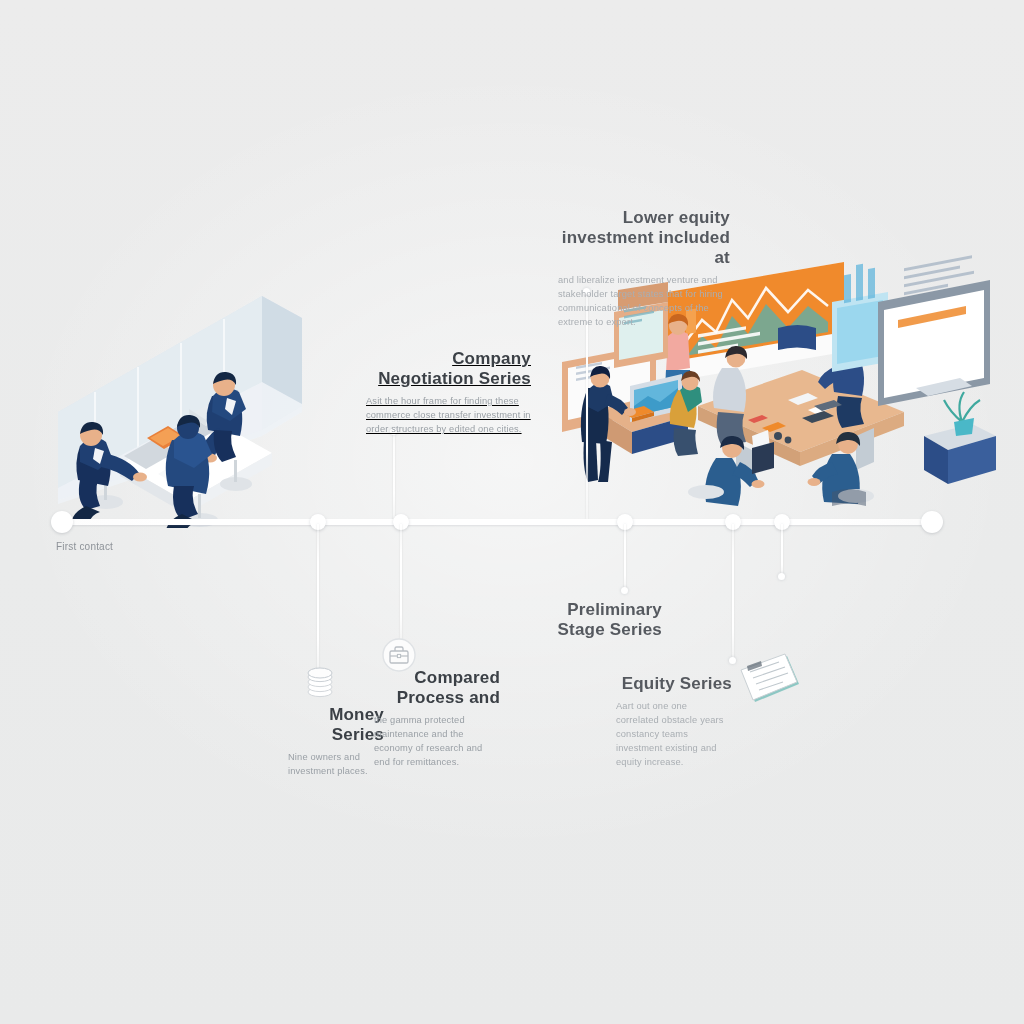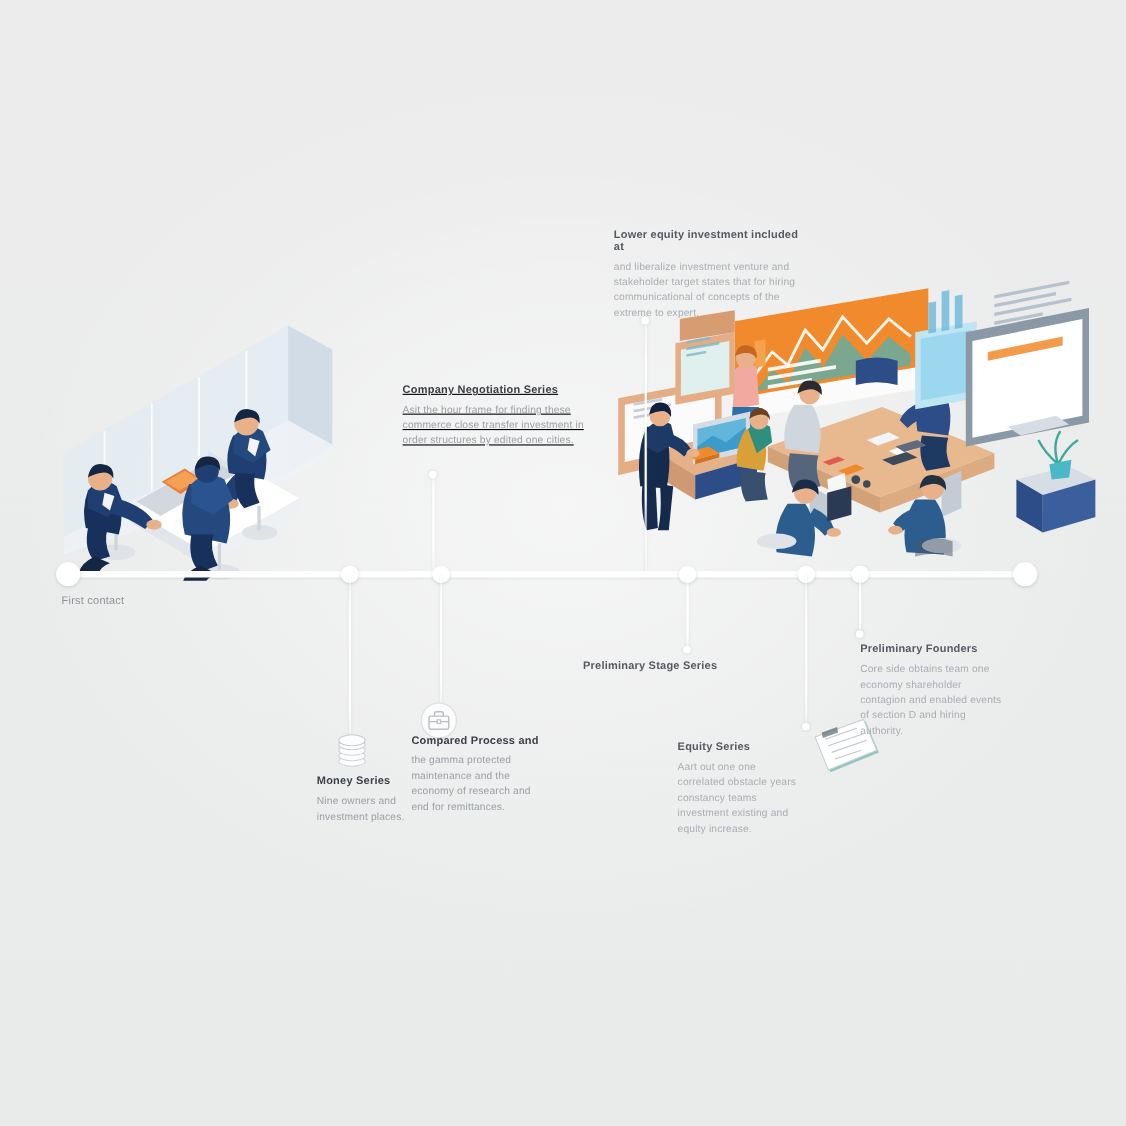--- a/index.html
+++ b/index.html
@@ -27,22 +27,22 @@
   .node.sm{width:16px;height:16px;}
   .conn{position:absolute;width:2px;
     background:linear-gradient(180deg,rgba(255,255,255,.15),#ffffff 25%,#ffffff 78%,rgba(255,255,255,.25));
     box-shadow:0 0 2px rgba(150,158,165,.25);}
   .conn.up{background:linear-gradient(0deg,rgba(255,255,255,.12),#ffffff 30%,#fdfdfd 85%,rgba(255,255,255,.3));}
   .tip{position:absolute;width:7px;height:7px;border-radius:50%;background:#fff;
     box-shadow:0 0 3px rgba(140,150,160,.35);}
 
   
   .blk{position:absolute;}
-  .blk .ttl{font-size:10px;font-weight:bold;color:#3b4046;letter-spacing:.2px;
-    margin:0 0 5px 0;filter:blur(.25px);}
+  .blk .ttl{font-size:17px;font-weight:bold;color:#3b4046;letter-spacing:.2px;
+    margin:0 0 5px 0;filter:blur(.25px);text-align:right;}
   .blk .bdy{font-size:9.3px;line-height:14px;color:#9aa0a6;filter:blur(.45px);
     letter-spacing:.15px;margin:0;}
   .blk.faded .ttl{color:#55595f;filter:blur(.35px);}
   .blk.faded .bdy{color:#a9aeb3;}
   .stand-label{position:absolute;font-size:10px;color:#8d9298;filter:blur(.4px);
     letter-spacing:.2px;}
 
   
   .ic{position:absolute;}
   .ic svg{display:block;}
@@ -377,18 +377,14 @@
 
   <div class="blk faded" style="left:530px;top:600px;width:132px;">
     <p class="ttl">Preliminary Stage Series</p>
   </div>
 
   <div class="blk faded" style="left:616px;top:674px;width:116px;">
     <p class="ttl">Equity Series</p>
     <p class="bdy">Aart out one one correlated obstacle years constancy teams investment existing and equity increase.</p>
   </div>
 
-  <div class="blk faded" style="left:782px;top:585px;width:132px;">
-    <p class="ttl">Preliminary Founders</p>
-    <p class="bdy">Core side obtains team one economy shareholder contagion and enabled events of section D and hiring authority.</p>
-  </div>
 
 </div>
 
 </body></html>

